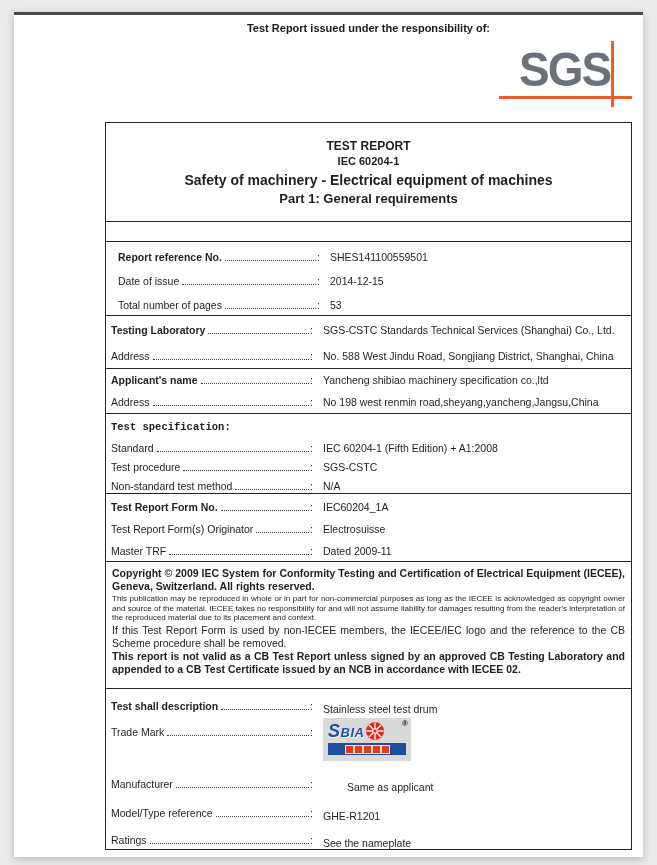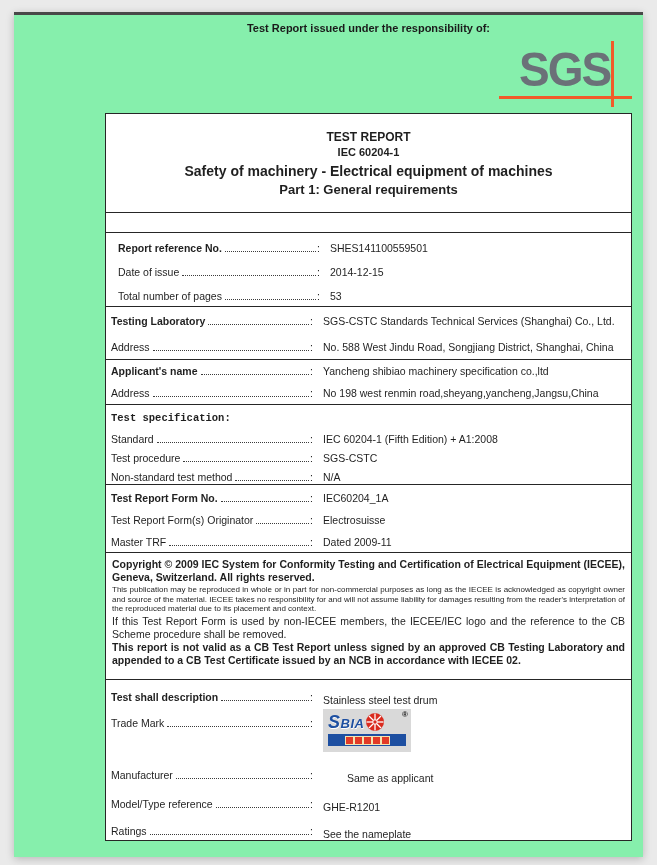--- a/index.html
+++ b/index.html
@@ -1,33 +1,33 @@
 <!DOCTYPE html>
 <html><head>
 <meta charset="utf-8">
 <style>
   * { margin:0; padding:0; box-sizing:border-box; }
   html,body { width:657px; height:865px; }
   body { font-family:"Liberation Sans", sans-serif; background:#ececec; color:#1f1f1f; }
   .canvas { position:relative; width:657px; height:865px; background:#eaeaea; overflow:hidden; }
-  .page { position:absolute; left:14px; top:12px; width:629px; height:845px; background:#86efac;
+  .page { position:absolute; left:14px; top:12px; width:629px; height:845px; background:#ffffff;
           border-top:3px solid #484848; box-shadow:0 2px 8px rgba(0,0,0,0.22); }
 
   
   .resp-text { position:absolute; top:7px; left:91px; width:527px; text-align:center;
                font-size:11px; font-weight:bold; color:#1a1a1a; }
 
   
   .sgs-text { position:absolute; top:27px; left:505px; font-size:46px; font-weight:bold;
               color:#6b7178; letter-spacing:-2px; transform:scaleY(1.04); }
   .sgs-vline { position:absolute; left:597px; top:26px; width:2.5px; height:66px; background:#f15a29; }
   .sgs-hline { position:absolute; left:485px; top:81px; width:133px; height:2.5px; background:#f15a29; }
 
   
-  .report-table { position:absolute; left:91px; top:98px; width:527px; height:728px;
+  .report-table { position:absolute; left:91px; top:107px; width:527px; height:728px;
                   border:1.6px solid #262626; background:#fff; }
   .sec { border-bottom:1.6px solid #262626; overflow:hidden; }
   .sec:last-child { border-bottom:none; }
 
   .title-sec { height:99px; text-align:center; padding-top:16px; }
   .t1 { font-size:12px; font-weight:bold; }
   .t2 { font-size:11px; font-weight:bold; margin-top:2px; }
   .t3 { font-size:14px; font-weight:bold; margin-top:5px; }
   .t4 { font-size:13px; font-weight:bold; margin-top:3px; }
 

